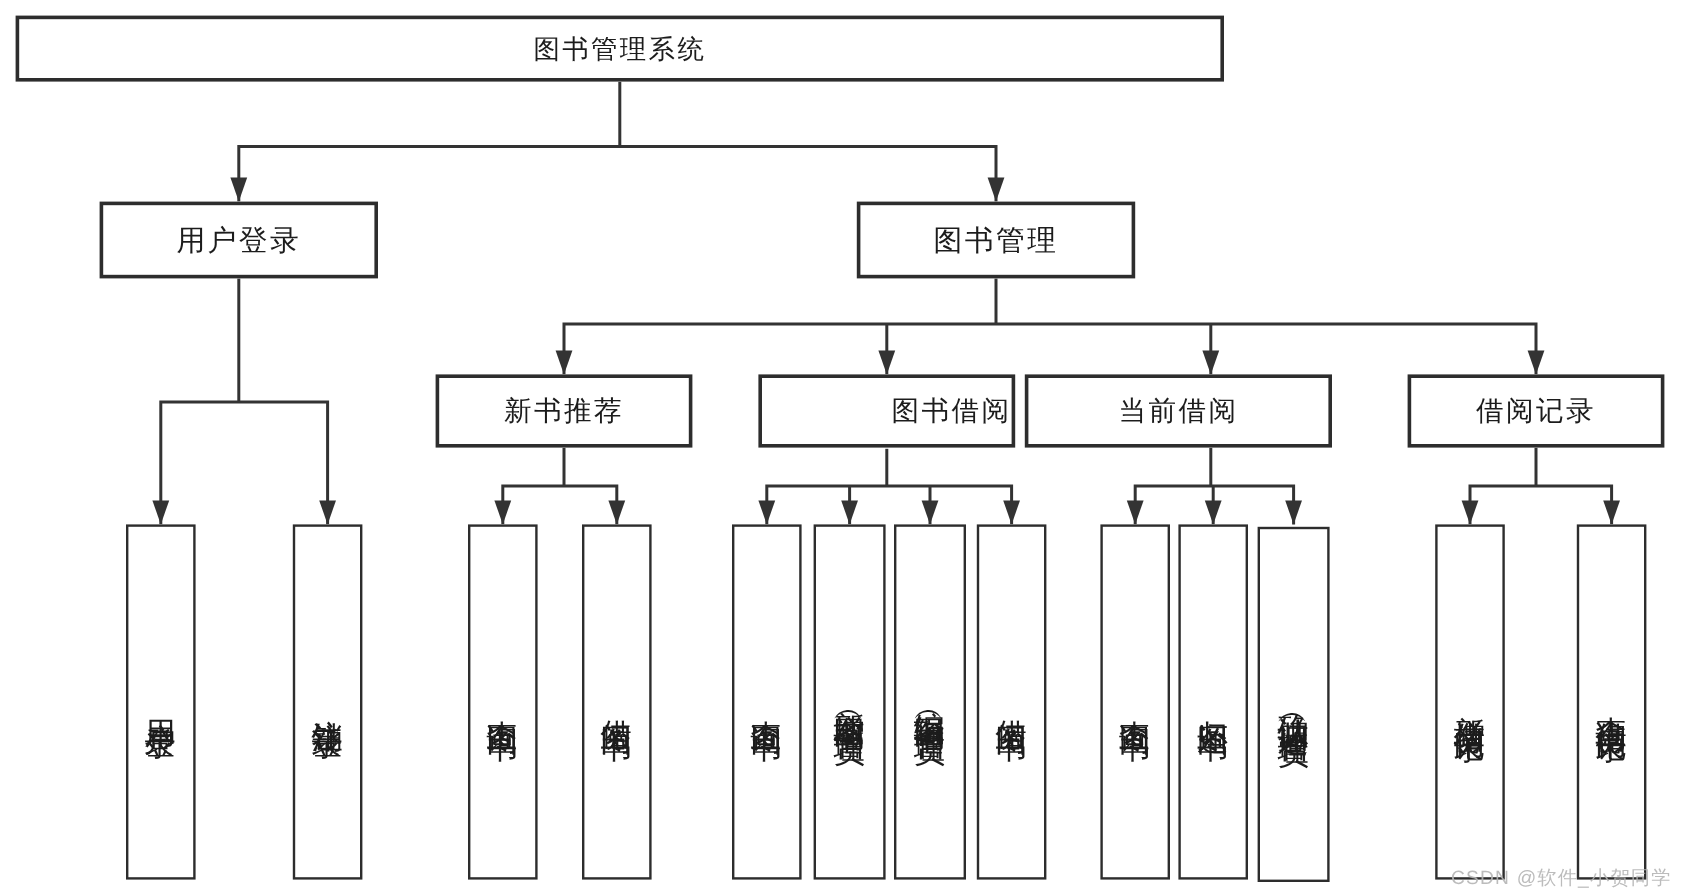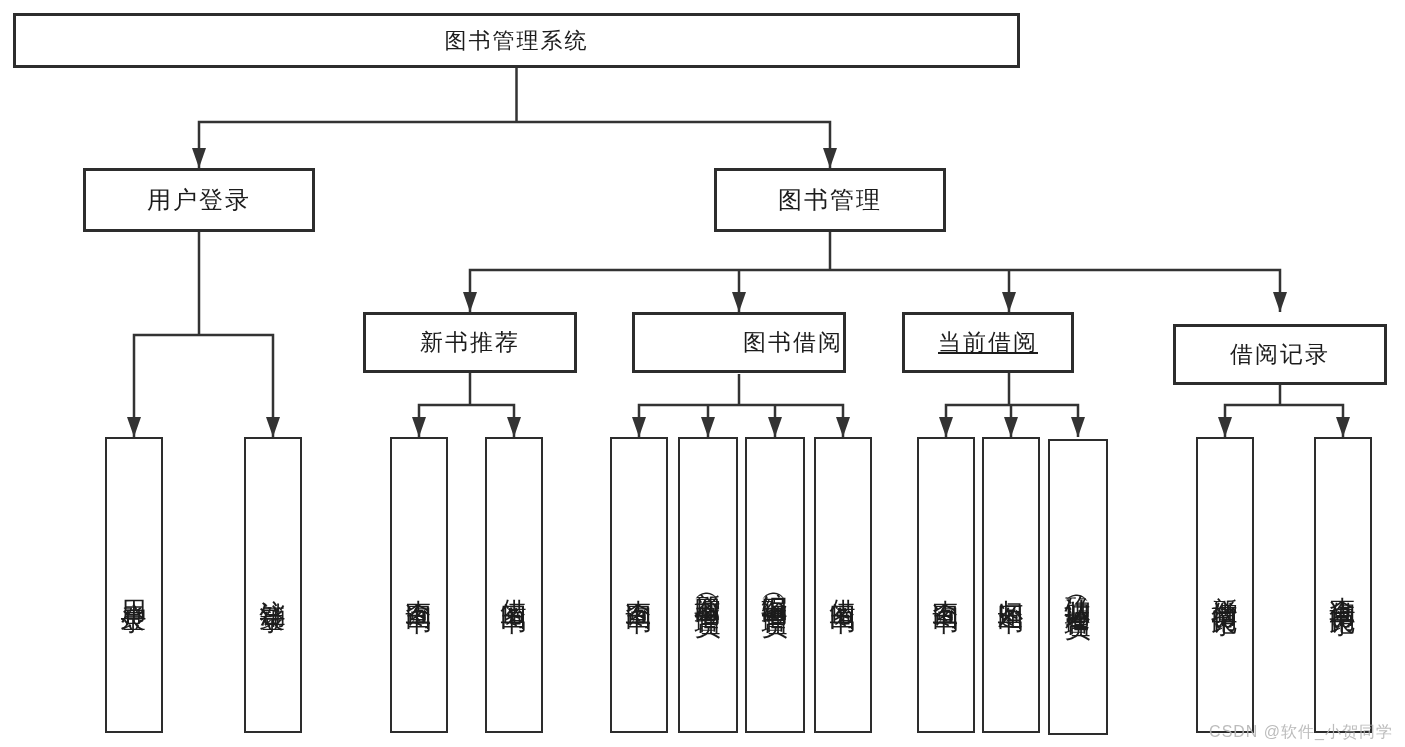--- a/index.html
+++ b/index.html
@@ -118,24 +118,24 @@
   <div class="node l3-node" style="left:363px;top:312px;width:214px;height:61px;">
     <span>新书推荐</span>
   </div>
 
   <div class="node l2-node" style="left:714px;top:168px;width:232px;height:64px;">
     <span>图书管理</span>
   </div>
   <div class="node l3-node" style="left:632px;top:312px;width:214px;height:61px;justify-content:flex-end;">
     <span>图书借阅</span>
   </div>
-  <div class="node l3-node" style="left:902px;top:312px;width:172px;height:61px;text-decoration:underline;">
+  <div class="node l3-node" style="left:854px;top:312px;width:256px;height:61px;">
     <span>当前借阅</span>
   </div>
-  <div class="node l3-node" style="left:1173px;top:324px;width:214px;height:61px;">
+  <div class="node l3-node" style="left:1173px;top:312px;width:214px;height:61px;">
     <span>借阅记录</span>
   </div>
 
   <div class="node leaf" style="left:105px;top:437px;width:58px;height:296px;">
     <span class="vtext">用户登录</span>
   </div>
   <div class="node leaf" style="left:244px;top:437px;width:58px;height:296px;">
     <span class="vtext">注销登录</span>
   </div>
 

